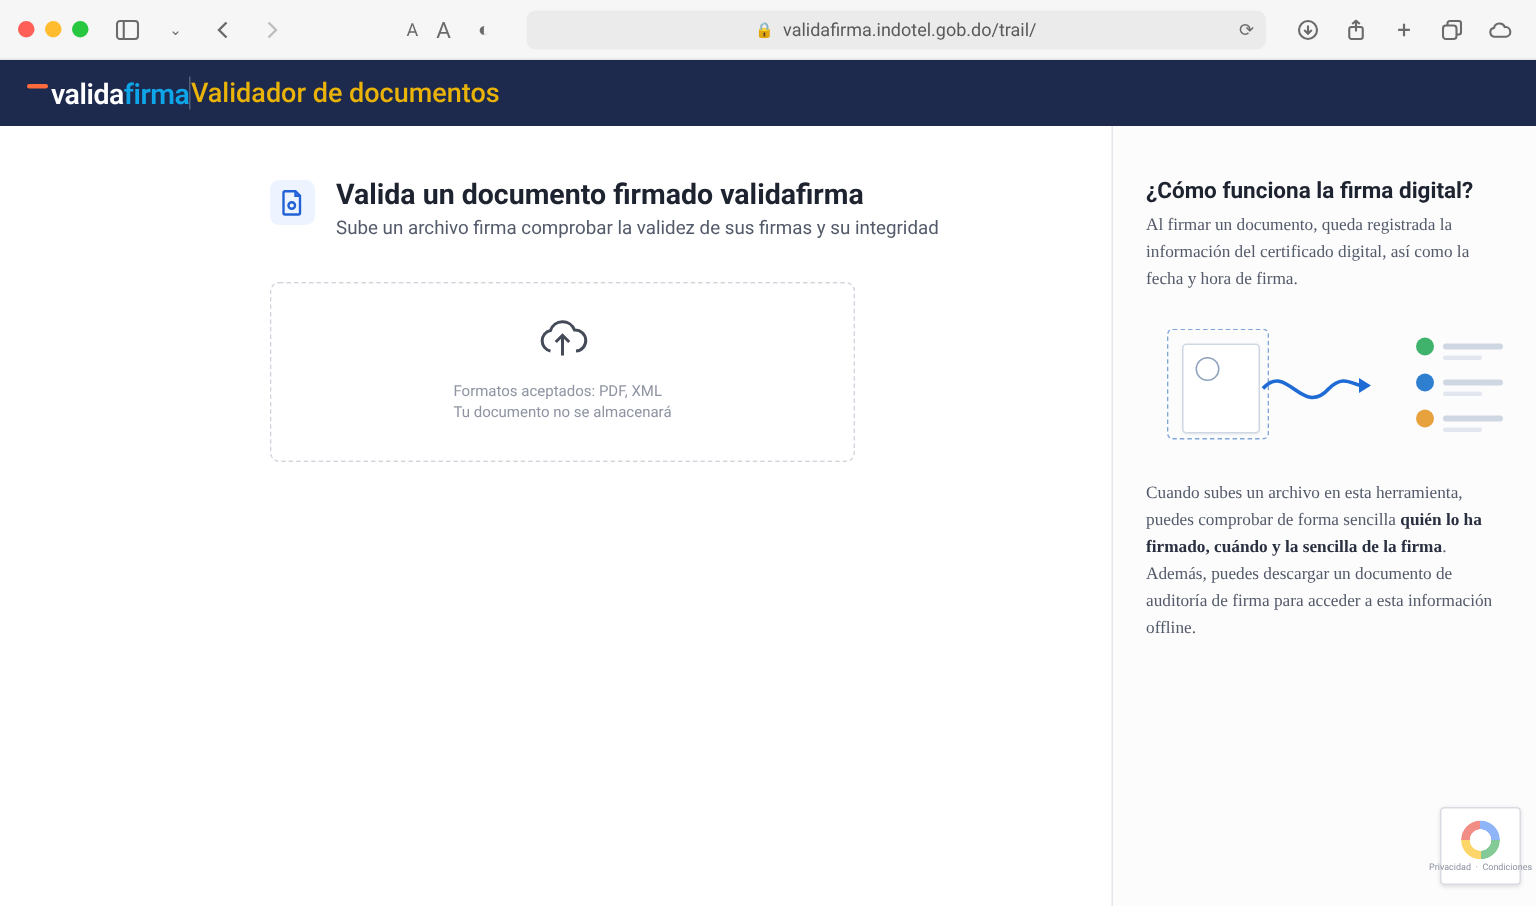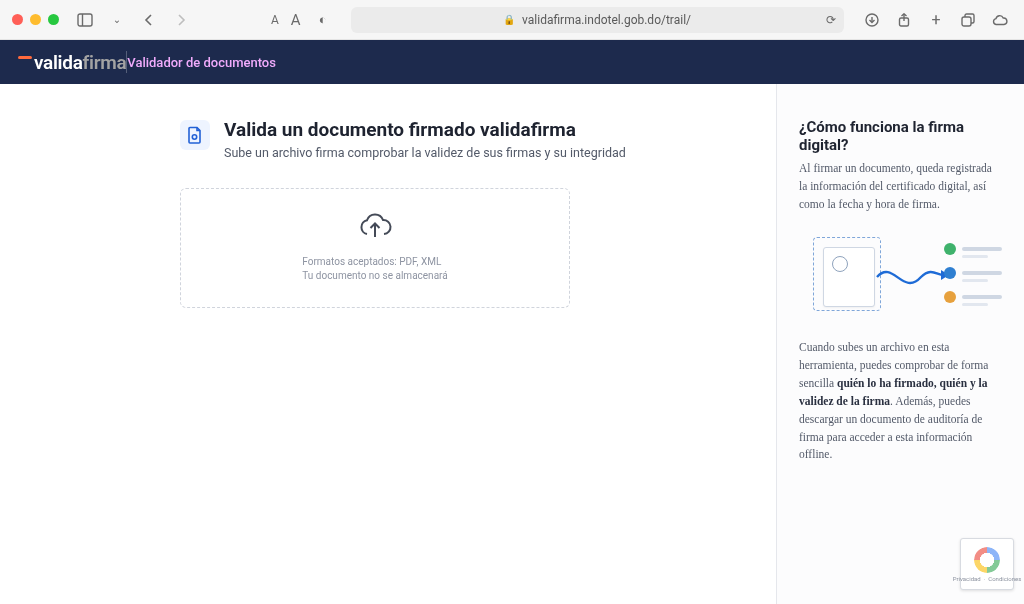--- a/index.html
+++ b/index.html
@@ -56,37 +56,37 @@
       height: 44px;
       background: #1d2a4d;
       display: flex;
       align-items: center;
       padding: 0 18px;
       color: #fff;
     }
     .brand { display:flex; align-items:baseline; font-weight:600; font-size:19px; letter-spacing:-0.3px; }
     .brand-accent { width:14px; height:3px; background:#ff6a3d; border-radius:2px; margin-right:2px; position:relative; top:-10px;}
     .brand-valida { color:#fff; }
-    .brand-firma { color:#a3a3a3; }
+    .brand-firma { color:#0ea5e9; }
     .header-divider { width:1px; height:22px; background: rgba(255,255,255,0.25); }
-    .header-subtitle { font-size: 13px; color: #f0abfc; font-weight:500; }
+    .header-subtitle { font-size: 18px; color: #eab308; font-weight:500; }
 
     
     .page {
       flex: 1;
       display: flex;
       background: #fff;
       position: relative;
     }
     .left-col {
       flex: 1;
       padding: 34px 24px 24px 180px;
     }
     .right-col {
-      width: 248px;
+      width: 283px;
       border-left: 1px solid #e5e7ec;
       padding: 34px 22px 24px 22px;
       background: #fcfcfd;
     }
 
     .title-row { display:flex; align-items:flex-start; gap:14px; margin-bottom:4px; }
     .doc-icon-box {
       width: 30px; height: 30px; border-radius:6px; background:#eef4ff; color:#2261d6;
       display:flex; align-items:center; justify-content:center; flex-shrink:0; margin-top:2px;
     }
@@ -301,21 +301,21 @@
             <div class="cline"></div>
           </div>
         <div class="check-row">
             <div class="check-dot c-orange"></div>
             <div class="cline"></div>
           </div>
       </div>
     </div>
 
     <div class="side-text">
-      <span>Cuando subes un archivo en esta herramienta, puedes comprobar de forma sencilla </span><strong>quién lo ha firmado, quién y la validez de la firma</strong><span>. Además, puedes descargar un documento de auditoría de firma para acceder a esta información offline.</span>
+      <span>Cuando subes un archivo en esta herramienta, puedes comprobar de forma sencilla </span><strong>quién lo ha firmado, cuándo y la sencilla de la firma</strong><span>. Además, puedes descargar un documento de auditoría de firma para acceder a esta información offline.</span>
     </div>
   </div>
 
 
   <div class="recaptcha">
     <div class="recaptcha-logo"></div>
     <div style="display:flex; gap:3px;">
       <span>Privacidad</span>
         <span>·</span>
         <span>Condiciones</span>

